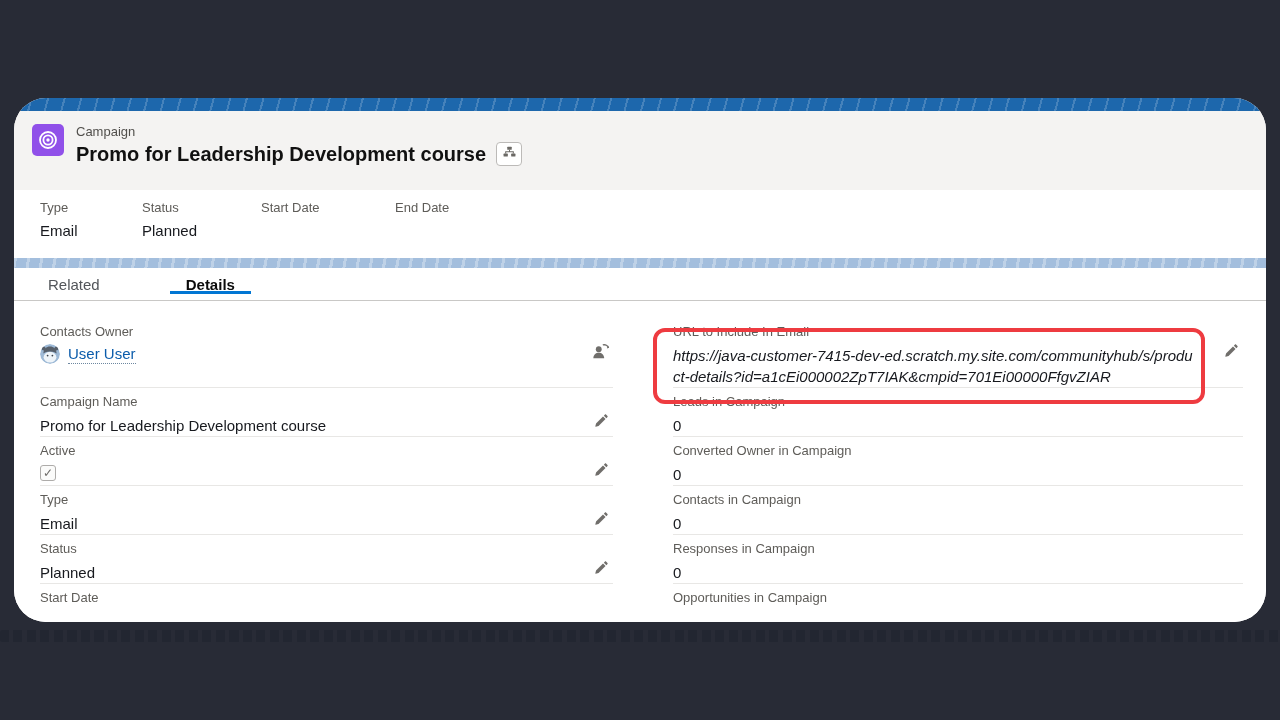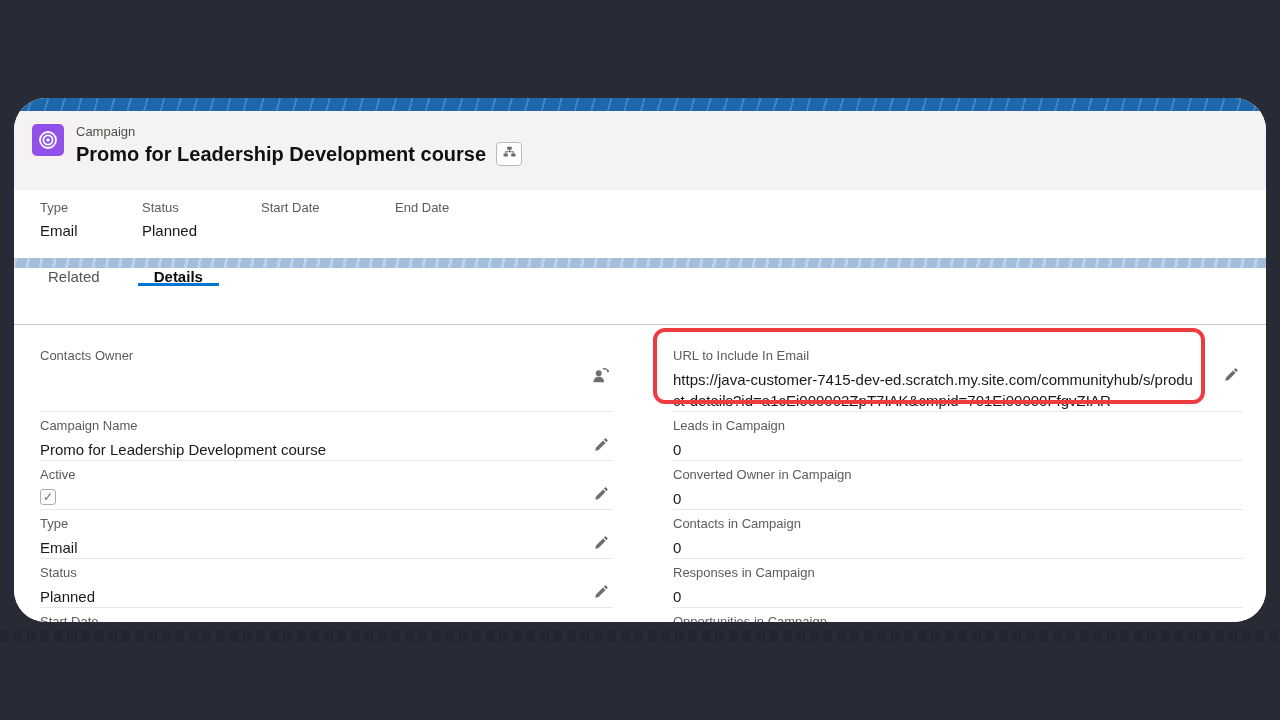--- a/index.html
+++ b/index.html
@@ -47,22 +47,22 @@
   .hl-label { font-size:13px; color:#5e5c58; line-height:15px; }
   .hl-value { font-size:15px; color:#17191e; margin-top:6px; line-height:19px; }
   
   .gap-strip {
     height:10px; background:#a3bedd;
     background-image:repeating-linear-gradient(100deg, rgba(255,255,255,.3) 0 3px, transparent 3px 13px);
   }
   
   .details-panel { background:#fff; height:354px; }
   .tabstrip {
-    height:57px; border-bottom:1px solid #c9c8c6;
-    display:flex; align-items:flex-start; padding-left:18px;
+    height:33px; border-bottom:1px solid #c9c8c6;
+    display:flex; align-items:center; padding-left:18px;gap:32px;
   }
   .tab {
     position:relative; display:flex; align-items:center;
     padding:0 16px; font-size:15px; color:#52555a; cursor:pointer;
   }
   .tab + .tab { margin-left:22px; }
   .tab.active { font-weight:700; color:#0b0b0b; text-decoration:underline; }
   .tab.active::after {
     content:""; position:absolute; left:0; right:0; bottom:-1px; height:3px;
     background:#0176d3;
@@ -73,21 +73,21 @@
   .fcell {
     position:relative; width:573px; min-height:49px;
     border-bottom:1px solid #e8e7e5; padding:6px 28px 0 0;
   }
   .fcell.right { width:570px; margin-left:60px; }
   .frow.r1 .fcell { min-height:70px; }
   .frow.r4 .fcell { min-height:48px; }
   .frow.r6 .fcell { border-bottom:none; min-height:40px; }
   .flabel { font-size:13px; color:#5e5c58; line-height:15px; }
   .fvalue { font-size:15px; color:#17191e; margin-top:6px; line-height:21px; }
-  .fvalue.url { width:524px; word-break:break-all; }
+  .fvalue.url { width:524px; word-break:break-all;font-style:italic; }
   .owner-line { display:flex; align-items:center; margin-top:5px; }
   .avatar {
     width:20px; height:20px; border-radius:50%; overflow:hidden;
     flex:0 0 20px; display:inline-block;
   }
   .owner-link {
     margin-left:8px; font-size:15px; color:#0b5cab; text-decoration:none;
     border-bottom:1px dotted #6d87a0; line-height:19px; cursor:pointer;
   }
   .rowicon {
@@ -168,20 +168,34 @@
       <div class="tabstrip">
         <div class="tab">Related</div>
         <div class="tab active">Details</div>
       </div>
 
       <div class="form">
 
         <div class="frow r1">
           <div class="fcell">
             <div class="flabel">Contacts Owner</div>
+            <div class="owner-line">
+              <span class="avatar">
+                <svg viewBox="0 0 20 20" width="20" height="20">
+                  <circle cx="10" cy="10" r="10" fill="#9db9d6"></circle>
+                  <circle cx="3.6" cy="4.6" r="2" fill="#57606b"></circle>
+                  <circle cx="16.4" cy="4.6" r="2" fill="#57606b"></circle>
+                  <ellipse cx="10" cy="13.2" rx="6.4" ry="5.4" fill="#eef4f9"></ellipse>
+                  <path d="M3.4 9.6c0-4.6 3-7 6.6-7s6.6 2.4 6.6 7c-1.9-1.3-3.1-2.1-6.6-2.1s-4.7.8-6.6 2.1z" fill="#57606b"></path>
+                  <circle cx="7.6" cy="11.6" r=".9" fill="#3c444d"></circle>
+                  <circle cx="12.4" cy="11.6" r=".9" fill="#3c444d"></circle>
+                </svg>
+              </span>
+              <a class="owner-link">User User</a>
+            </div>
             <button class="rowicon">
               <span>
                 <svg viewBox="0 0 16 16" width="18" height="18">
                   <circle cx="6" cy="6.4" r="2.6" fill="#706e6b"></circle>
                   <path d="M1.2 14.4c0-3 2.2-4.8 4.8-4.8s4.8 1.8 4.8 4.8z" fill="#706e6b"></path>
                   <path d="M9.6 2.6c2.4-.7 4.5.6 5 2.6" stroke="#706e6b" stroke-width="1.2" fill="none"></path>
                   <path d="M13.2 5.8l2-.6-1-2z" fill="#706e6b"></path>
                 </svg>
               </span>
             </button>

